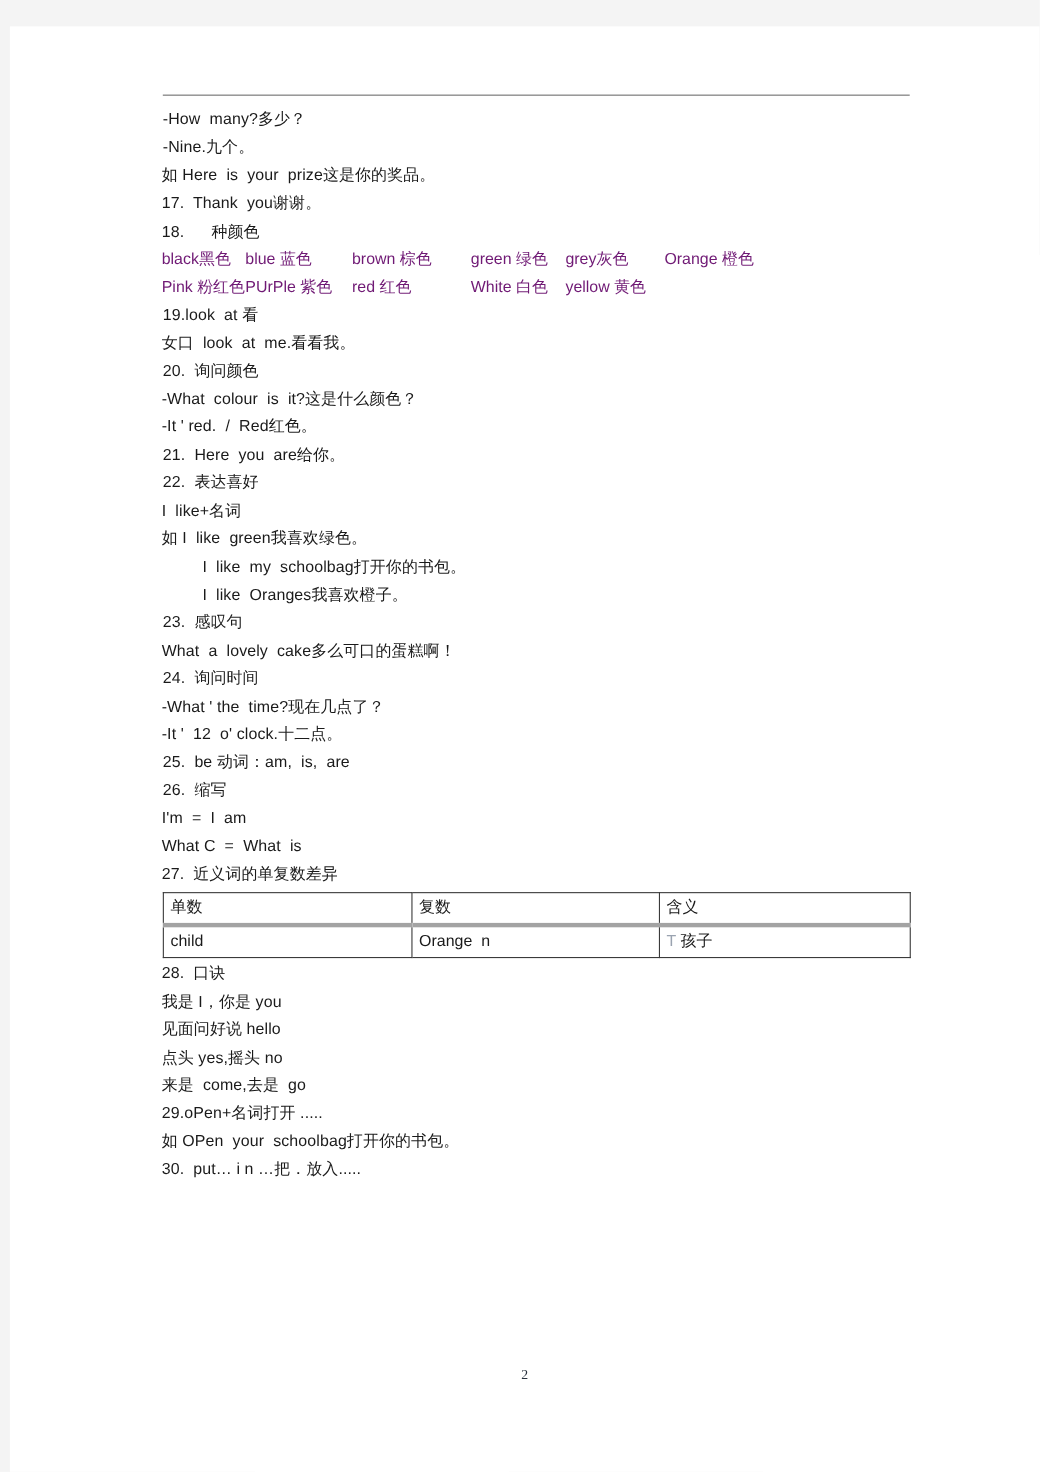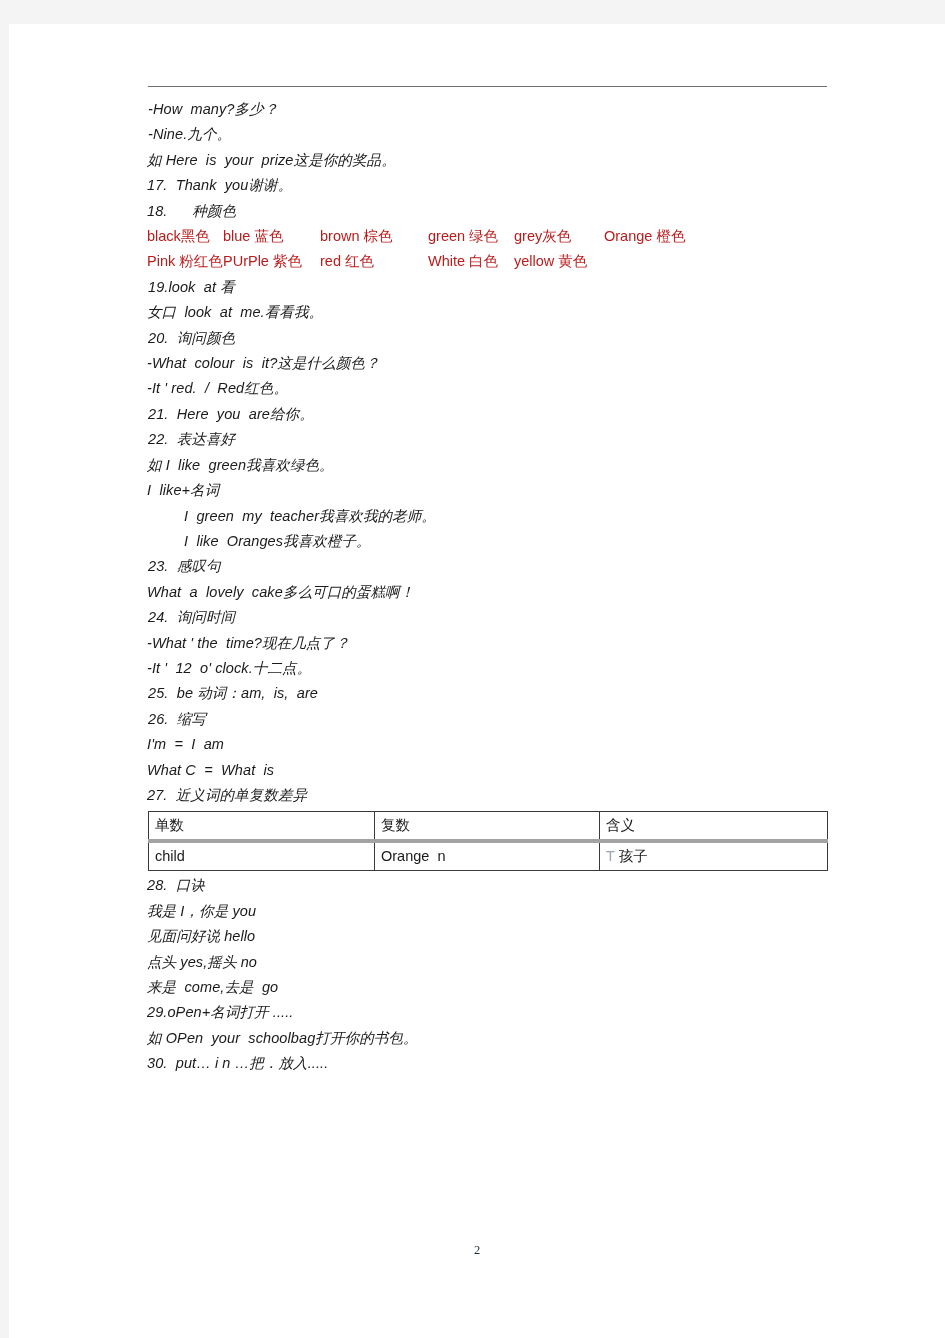--- a/index.html
+++ b/index.html
@@ -33,31 +33,30 @@
     height: 0;
     border-top: 1px solid #6e6e6e;
     margin: 0 0 10px 9px;
   }
   .line {
     font-size: 14.5px;
     line-height: 25.4px;
     color: #1a1a1a;
     white-space: pre;
     letter-spacing: 0.1px;
-    font-style: italic;
   }
   .ind-1 { padding-left: 9px; }
   .ind-2 { padding-left: 12px; }
   .ind-3 { padding-left: 45px; }
   .ind-0 { padding-left: 8px; }
 
   .colors-row {
     font-size: 14.5px;
     line-height: 25.4px;
-    color: #b91c1c;
+    color: #701a75;
     padding-left: 8px;
     white-space: pre;
     display: block;
   }
   .colors-row .cell {
     display: inline-block;
   }
   .w1 { width: 76px; }
   .w2 { width: 97px; }
   .w3 { width: 108px; }
@@ -125,23 +124,23 @@
       </div>
 
     <div id="block-middle">
         <div class="line ind-1">19.look  at 看</div>
         <div class="line ind-0">女口  look  at  me.看看我。</div>
         <div class="line ind-1">20.  询问颜色</div>
         <div class="line ind-0">-What  colour  is  it?这是什么颜色？</div>
         <div class="line ind-0">-It ' red.  /  Red红色。</div>
         <div class="line ind-1">21.  Here  you  are给你。</div>
         <div class="line ind-1">22.  表达喜好</div>
+        <div class="line ind-0">I  like+名词</div>
         <div class="line ind-0">如 I  like  green我喜欢绿色。</div>
-        <div class="line ind-0">I  like+名词</div>
-        <div class="line ind-3">I  green  my  teacher我喜欢我的老师。</div>
+        <div class="line ind-3">I  like  my  schoolbag打开你的书包。</div>
         <div class="line ind-3">I  like  Oranges我喜欢橙子。</div>
         <div class="line ind-1">23.  感叹句</div>
         <div class="line ind-0">What  a  lovely  cake多么可口的蛋糕啊！</div>
         <div class="line ind-1">24.  询问时间</div>
         <div class="line ind-0">-What ' the  time?现在几点了？</div>
         <div class="line ind-0">-It '  12  o' clock.十二点。</div>
         <div class="line ind-1">25.  be 动词：am,  is,  are</div>
         <div class="line ind-1">26.  缩写</div>
         <div class="line ind-0">I'm  =  I  am</div>
         <div class="line ind-0">What C  =  What  is</div>

